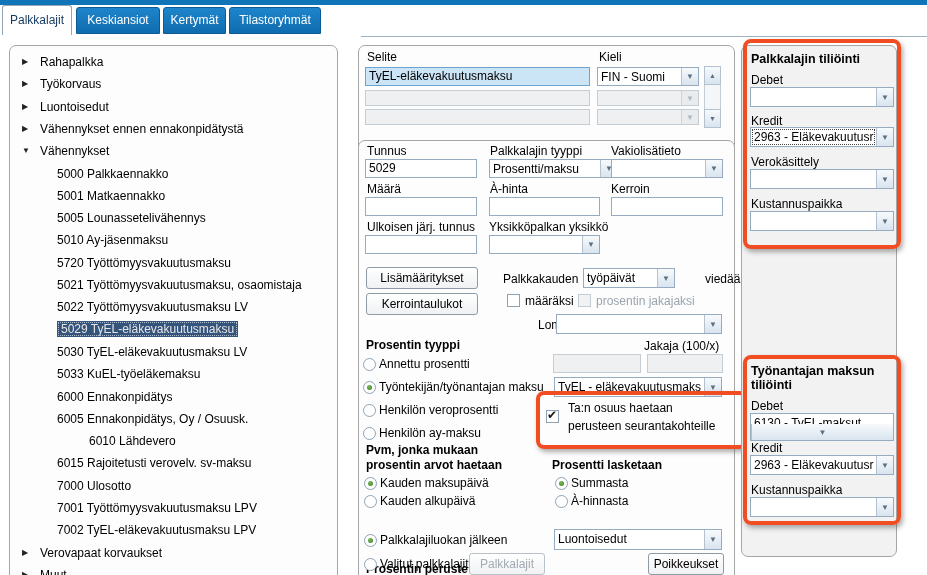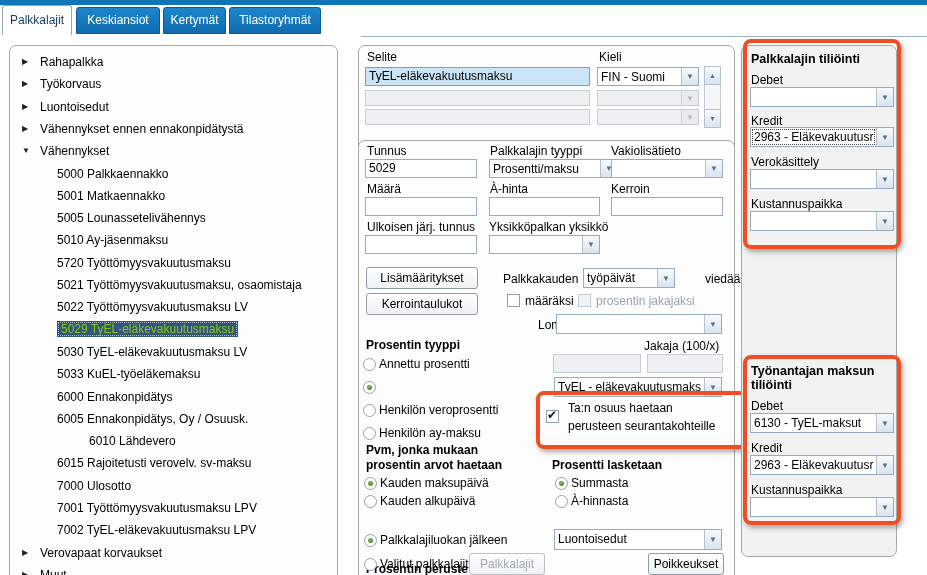--- a/index.html
+++ b/index.html
@@ -59,21 +59,21 @@
   .scroll-track{position:absolute;box-sizing:border-box;background:#f4f6f8;border:1px solid #c4ccd4;}
   .scroll-btn{position:absolute;box-sizing:border-box;background:linear-gradient(#f7fafc,#d9e4ef);
               border:1px solid #b4c2d0;color:#5c7085;font-size:7px;display:flex;align-items:center;justify-content:center;}
 
   
   .tree-row{position:absolute;left:1px;width:320px;height:20px;cursor:pointer;}
   .tree-arrow{position:absolute;left:11px;top:3px;font-size:8px;color:#222;}
   .tree-label{position:absolute;top:1px;white-space:nowrap;}
   .tree-label.lvl0{left:29px;}
   .tree-label.lvl1{left:46px;}
-  .tree-label.selected{background:#35547c;color:#84cc16;padding:1px 4px;top:-1px;outline:1px dotted #aebdd0;outline-offset:-2px;}
+  .tree-label.selected{background:#35547c;color:#e5e5e5;padding:1px 4px;top:-1px;outline:1px dotted #aebdd0;outline-offset:-2px;}
 
   
   .orange-annotation{position:absolute;border:4px solid #f04e22;border-radius:8px;
         box-shadow:2px 3px 5px rgba(70,70,70,0.45);box-sizing:border-box;pointer-events:none;}
 
   .panel-header{position:absolute;font-weight:bold;font-size:12.5px;}
 </style>
 </head>
 <body>
 
@@ -248,20 +248,21 @@
 
     <span class="label bold" style="left:7px;top:197px;">Prosentin tyyppi</span>
     <span class="label" style="left:285px;top:198px;">Jakaja (100/x)</span>
 
     <span class="radio" style="left:4px;top:217px;"></span>
     <span class="label" style="left:20px;top:216px;">Annettu prosentti</span>
     <div class="input disabled" style="left:194px;top:213px;width:88px;height:19px;"></div>
     <div class="input disabled" style="left:288px;top:213px;width:76px;height:19px;"></div>
 
     <span class="radio checked" style="left:4px;top:240px;"></span>
+    <span class="label" style="left:20px;top:239px;">Työntekijän/työnantajan maksu</span>
     <div class="combo" style="left:195px;top:236px;width:168px;height:20px;">
       <span class="val">TyEL - eläkevakuutusmaks</span>
       <span class="btn">▼</span>
     </div>
 
     <span class="radio" style="left:4px;top:263px;"></span>
     <span class="label" style="left:20px;top:262px;">Henkilön veroprosentti</span>
 
     <span class="radio" style="left:4px;top:286px;"></span>
     <span class="label" style="left:20px;top:285px;">Henkilön ay-maksu</span>
@@ -323,21 +324,21 @@
   </div>
   <span class="label" style="left:751px;top:197px;">Kustannuspaikka</span>
   <div class="combo" style="left:750px;top:211px;width:144px;height:20px;">
     <span class="val"></span>
     <span class="btn">▼</span>
   </div>
 
   <div class="orange-annotation" style="left:743px;top:355px;width:158px;height:170px;"></div>
   <span class="panel-header" style="left:751px;top:364px;width:130px;white-space:normal;position:absolute;">Työnantajan maksun tiliöinti</span>
   <span class="label" style="left:751px;top:399px;">Debet</span>
-  <div class="combo" style="left:750px;top:413px;width:144px;height:20px;">
+  <div class="combo" style="left:750px;top:413px;width:144px;height:28px;flex-direction:column;">
     <span class="val">6130 - TyEL-maksut</span>
     <span class="btn">▼</span>
   </div>
   <span class="label" style="left:751px;top:441px;">Kredit</span>
   <div class="combo" style="left:750px;top:455px;width:144px;height:20px;">
     <span class="val">2963 - Eläkevakuutusr</span>
     <span class="btn">▼</span>
   </div>
   <span class="label" style="left:751px;top:483px;">Kustannuspaikka</span>
   <div class="combo" style="left:750px;top:497px;width:144px;height:20px;">

